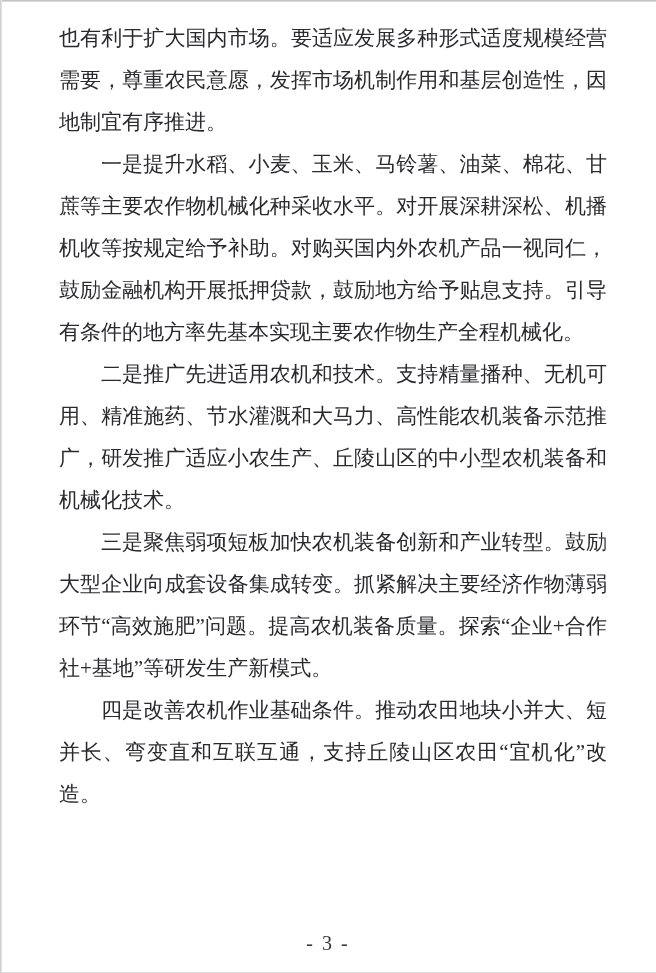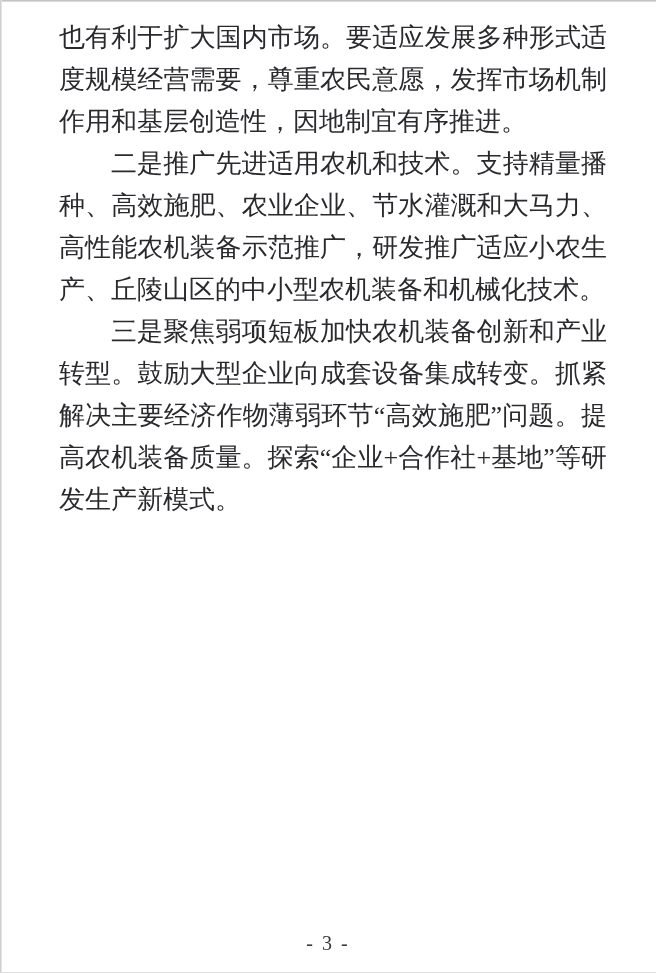--- a/index.html
+++ b/index.html
@@ -31,21 +31,21 @@
     background: #dedede;
   }
   .content {
     position: absolute;
     left: 59px;
     top: 17px;
     width: 548px;
   }
   .para {
     margin: 0;
-    font-size: 26px;
+    font-size: 21px;
     line-height: 42px;
     color: #2a2a2e;
     text-align: justify;
     text-justify: inter-ideograph;
     text-indent: 2em;
     word-break: normal;
   }
   .para.no-indent {
     text-indent: 0;
   }
@@ -65,19 +65,21 @@
 <body>
 
 <div class="page">
 
   <div class="scan-edge scan-edge-top"></div>
   <div class="scan-edge scan-edge-left"></div>
   <div class="scan-edge scan-edge-bottom"></div>
 
   <div class="content">
     <p class="para no-indent">也有利于扩大国内市场。要适应发展多种形式适度规模经营需要，尊重农民意愿，发挥市场机制作用和基层创造性，因地制宜有序推进。</p>
-    <p class="para">二是推广先进适用农机和技术。支持精量播种、高效施肥、农业企业、节水灌溉和大马力、高性能农机装备示范推广，研发推广适应小农生产、丘陵山区的中小型农机装备和机械化技术。</p>
+    <p class="para">一是提升水稻、小麦、玉米、马铃薯、油菜、棉花、甘蔗等主要农作物机械化种采收水平。对开展深耕深松、机播机收等按规定给予补助。对购买国内外农机产品一视同仁，鼓励金融机构开展抵押贷款，鼓励地方给予贴息支持。引导有条件的地方率先基本实现主要农作物生产全程机械化。</p>
+    <p class="para">二是推广先进适用农机和技术。支持精量播种、无机可用、精准施药、节水灌溉和大马力、高性能农机装备示范推广，研发推广适应小农生产、丘陵山区的中小型农机装备和机械化技术。</p>
     <p class="para">三是聚焦弱项短板加快农机装备创新和产业转型。鼓励大型企业向成套设备集成转变。抓紧解决主要经济作物薄弱环节“高效施肥”问题。提高农机装备质量。探索“企业+合作社+基地”等研发生产新模式。</p>
+    <p class="para">四是改善农机作业基础条件。推动农田地块小并大、短并长、弯变直和互联互通，支持丘陵山区农田“宜机化”改造。</p>
   </div>
 
   <div class="page-footer">- 3 -</div>
 
 </div>
 
 </body></html>

